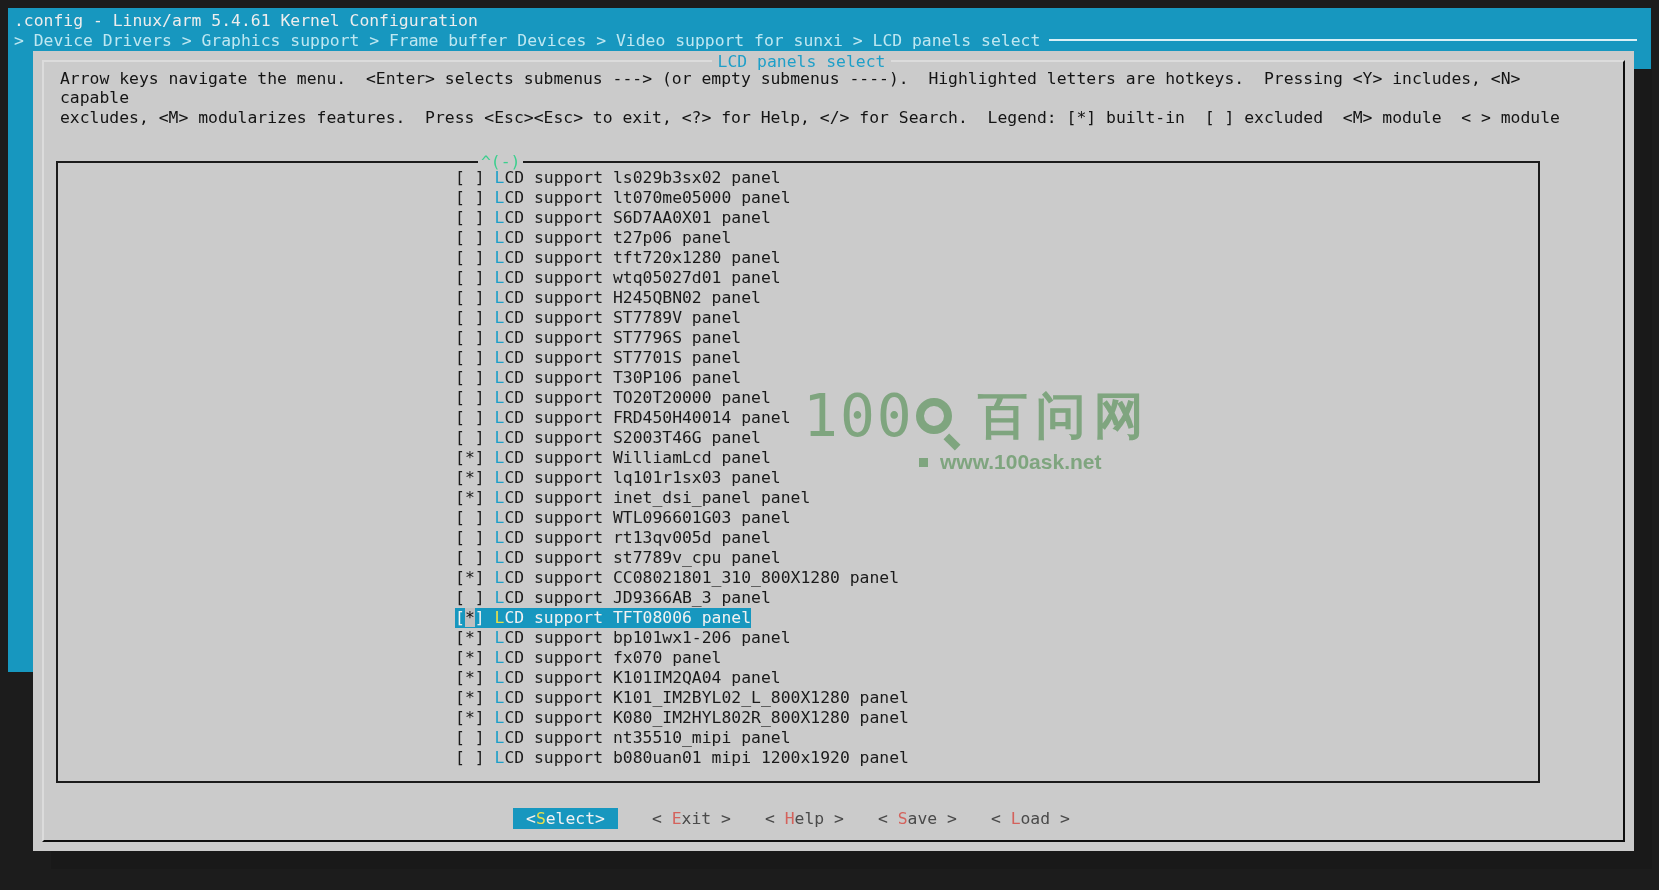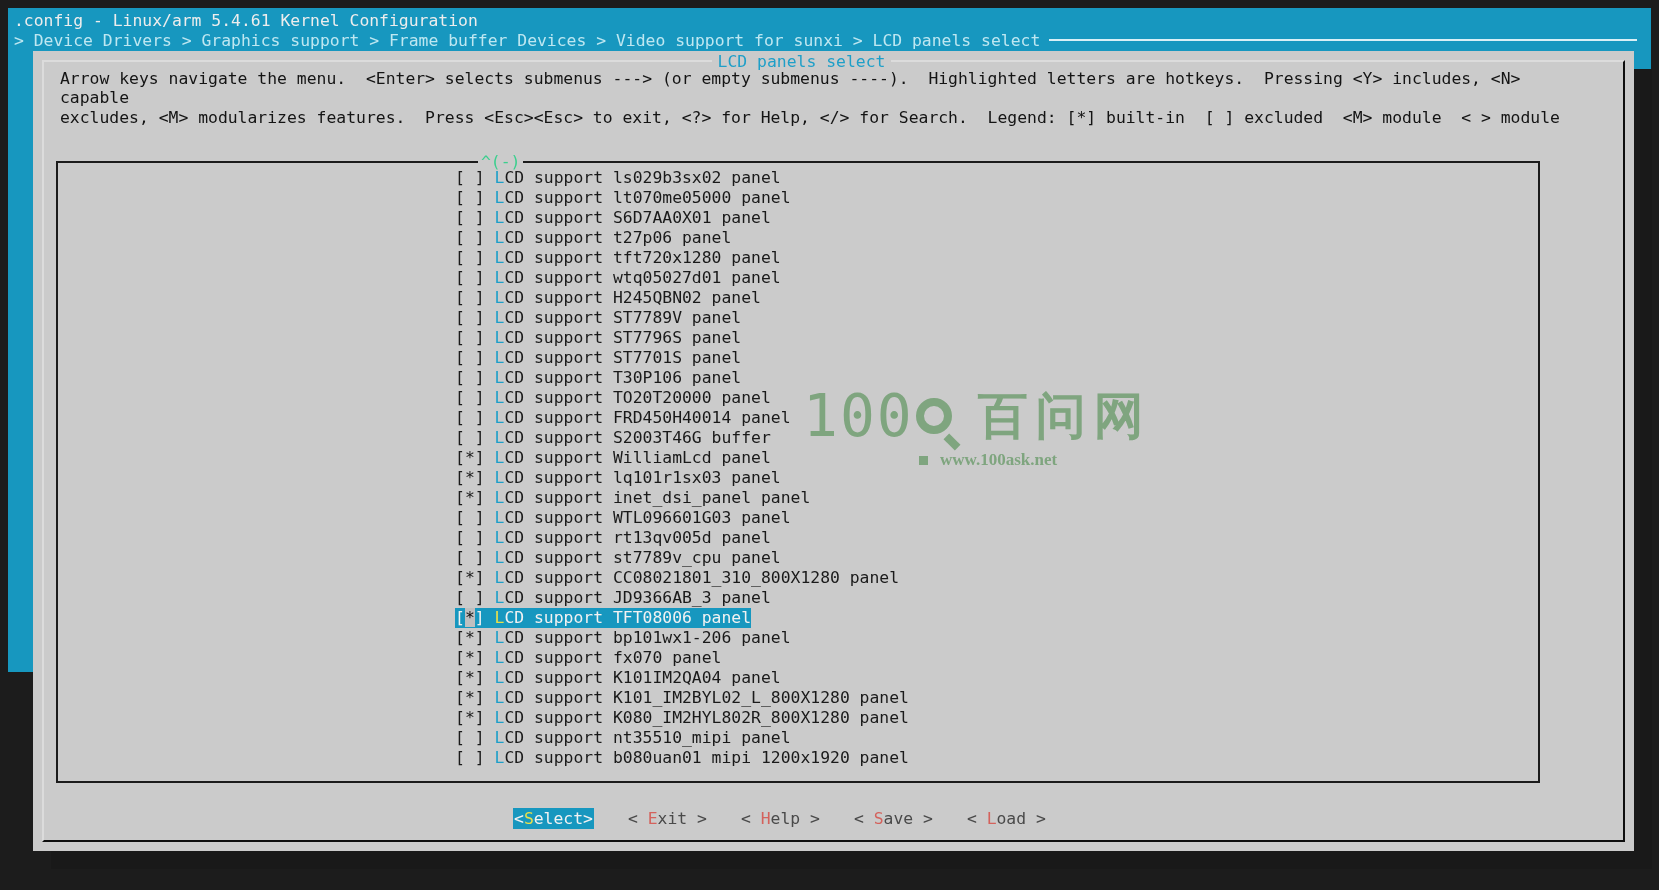--- a/index.html
+++ b/index.html
@@ -42,38 +42,38 @@
   .menu-row .hot { color:#1E9FC8; }
   .menu-row.selected { background:#1797BF; color:#F2F2F2; }
   .menu-row.selected .hot { color:#E8E04A; }
   .menu-row.selected .cb-m { background:#BFBFBF; color:#111; }
 
   
   .btn-row { position:absolute; left:480px; top:757px; display:flex; gap:34px; }
   .btn { font-size:16.4px; line-height:21px; white-space:pre; }
   .btn .pre, .btn .post { color:#4a4a4a; }
   .btn .hot { color:#D4625C; }
-  .btn.active { background:#1797BF; padding:0 1px; }
+  .btn.active { background:#1797BF; padding:0 13px; }
   .btn.active .pre, .btn.active .post { color:#F2F2F2; }
   .btn.active .hot { color:#E8E04A; }
 
   
   .watermark { position:absolute; left:795px; top:378px; width:400px; color:#9ACD9A;
                mix-blend-mode:multiply; opacity:.95; pointer-events:none; }
   .wm-main { display:flex; align-items:center; }
   .wm-num { font-size:58px; line-height:60px; font-family:"DejaVu Sans Mono", monospace; letter-spacing:2px; }
   .wm-lens { width:36px; height:36px; border:8px solid #9ACD9A; border-radius:50%;
              margin-left:2px; position:relative; }
   .wm-lens::after { content:""; position:absolute; width:8px; height:16px; background:#9ACD9A;
                     left:24px; top:28px; transform:rotate(-45deg); }
   .wm-brand { font-size:50px; line-height:56px; font-weight:bold; margin-left:26px;
               font-family:"DejaVu Sans", sans-serif; letter-spacing:8px; }
   .wm-url-row { display:flex; align-items:center; margin:4px 0 0 116px; }
   .wm-dot { width:9px; height:9px; background:#9ACD9A; margin-right:12px; }
-  .wm-url { font-size:17px; font-weight:bold; font-family:Liberation Serif, serif; }
+  .wm-url { font-size:21px; font-weight:bold; font-family:Liberation Sans, sans-serif; }
 </style>
 </head>
 <body>
 
 <div id="screen">
   <div class="terminal">
 
     <div class="win-title">.config - Linux/arm 5.4.61 Kernel Configuration</div>
 
     <div class="crumb-row">
@@ -106,21 +106,21 @@
           <div class="menu-row"><span class="cb-l">[</span><span class="cb-m"> </span><span class="cb-r">]</span><span> </span><span class="hot">L</span><span class="rest">CD support t27p06 panel</span></div>
           <div class="menu-row"><span class="cb-l">[</span><span class="cb-m"> </span><span class="cb-r">]</span><span> </span><span class="hot">L</span><span class="rest">CD support tft720x1280 panel</span></div>
           <div class="menu-row"><span class="cb-l">[</span><span class="cb-m"> </span><span class="cb-r">]</span><span> </span><span class="hot">L</span><span class="rest">CD support wtq05027d01 panel</span></div>
           <div class="menu-row"><span class="cb-l">[</span><span class="cb-m"> </span><span class="cb-r">]</span><span> </span><span class="hot">L</span><span class="rest">CD support H245QBN02 panel</span></div>
           <div class="menu-row"><span class="cb-l">[</span><span class="cb-m"> </span><span class="cb-r">]</span><span> </span><span class="hot">L</span><span class="rest">CD support ST7789V panel</span></div>
           <div class="menu-row"><span class="cb-l">[</span><span class="cb-m"> </span><span class="cb-r">]</span><span> </span><span class="hot">L</span><span class="rest">CD support ST7796S panel</span></div>
           <div class="menu-row"><span class="cb-l">[</span><span class="cb-m"> </span><span class="cb-r">]</span><span> </span><span class="hot">L</span><span class="rest">CD support ST7701S panel</span></div>
           <div class="menu-row"><span class="cb-l">[</span><span class="cb-m"> </span><span class="cb-r">]</span><span> </span><span class="hot">L</span><span class="rest">CD support T30P106 panel</span></div>
           <div class="menu-row"><span class="cb-l">[</span><span class="cb-m"> </span><span class="cb-r">]</span><span> </span><span class="hot">L</span><span class="rest">CD support TO20T20000 panel</span></div>
           <div class="menu-row"><span class="cb-l">[</span><span class="cb-m"> </span><span class="cb-r">]</span><span> </span><span class="hot">L</span><span class="rest">CD support FRD450H40014 panel</span></div>
-          <div class="menu-row"><span class="cb-l">[</span><span class="cb-m"> </span><span class="cb-r">]</span><span> </span><span class="hot">L</span><span class="rest">CD support S2003T46G buffer</span></div>
+          <div class="menu-row"><span class="cb-l">[</span><span class="cb-m"> </span><span class="cb-r">]</span><span> </span><span class="hot">L</span><span class="rest">CD support S2003T46G panel</span></div>
           <div class="menu-row"><span class="cb-l">[</span><span class="cb-m">*</span><span class="cb-r">]</span><span> </span><span class="hot">L</span><span class="rest">CD support WilliamLcd panel</span></div>
           <div class="menu-row"><span class="cb-l">[</span><span class="cb-m">*</span><span class="cb-r">]</span><span> </span><span class="hot">L</span><span class="rest">CD support lq101r1sx03 panel</span></div>
           <div class="menu-row"><span class="cb-l">[</span><span class="cb-m">*</span><span class="cb-r">]</span><span> </span><span class="hot">L</span><span class="rest">CD support inet_dsi_panel panel</span></div>
           <div class="menu-row"><span class="cb-l">[</span><span class="cb-m"> </span><span class="cb-r">]</span><span> </span><span class="hot">L</span><span class="rest">CD support WTL096601G03 panel</span></div>
           <div class="menu-row"><span class="cb-l">[</span><span class="cb-m"> </span><span class="cb-r">]</span><span> </span><span class="hot">L</span><span class="rest">CD support rt13qv005d panel</span></div>
           <div class="menu-row"><span class="cb-l">[</span><span class="cb-m"> </span><span class="cb-r">]</span><span> </span><span class="hot">L</span><span class="rest">CD support st7789v_cpu panel</span></div>
           <div class="menu-row"><span class="cb-l">[</span><span class="cb-m">*</span><span class="cb-r">]</span><span> </span><span class="hot">L</span><span class="rest">CD support CC08021801_310_800X1280 panel</span></div>
           <div class="menu-row"><span class="cb-l">[</span><span class="cb-m"> </span><span class="cb-r">]</span><span> </span><span class="hot">L</span><span class="rest">CD support JD9366AB_3 panel</span></div>
           <div class="menu-row selected"><span class="cb-l">[</span><span class="cb-m">*</span><span class="cb-r">]</span><span> </span><span class="hot">L</span><span class="rest">CD support TFT08006 panel</span></div>
           <div class="menu-row"><span class="cb-l">[</span><span class="cb-m">*</span><span class="cb-r">]</span><span> </span><span class="hot">L</span><span class="rest">CD support bp101wx1-206 panel</span></div>

